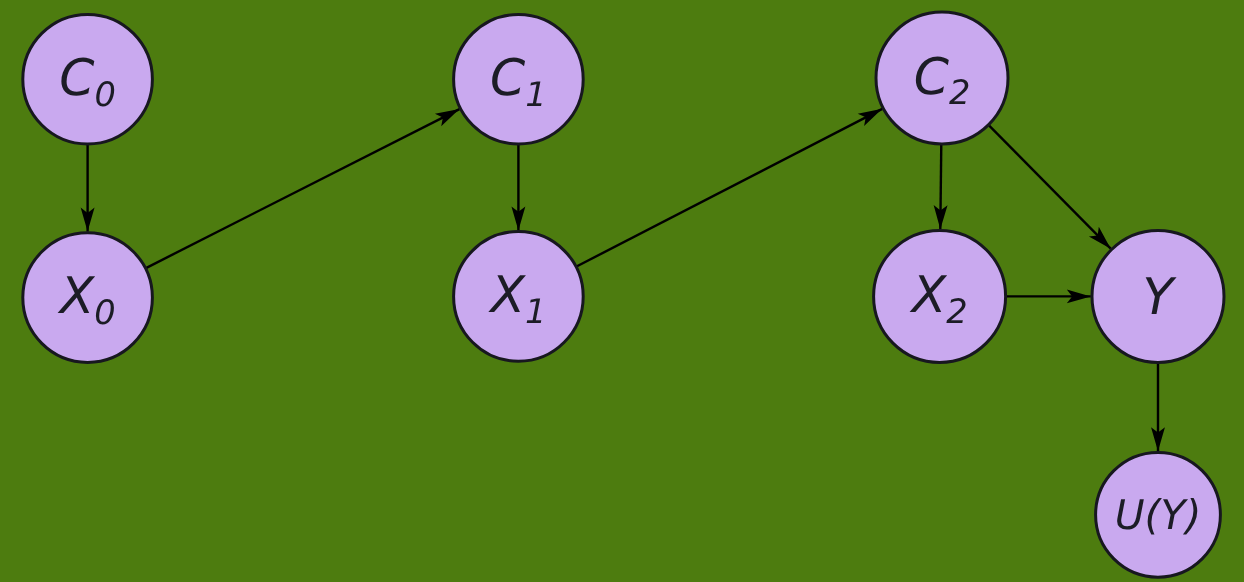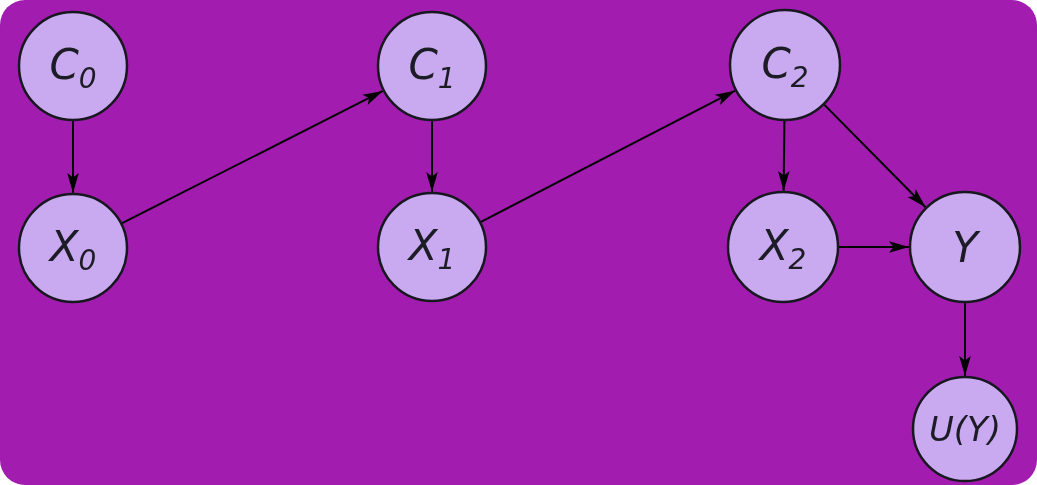--- a/index.html
+++ b/index.html
@@ -22,21 +22,21 @@
   .node-label {
     font-family: "DejaVu Sans", "Liberation Sans", sans-serif;
     font-style: italic;
     font-weight: normal;
     user-select: none;
   }
 </style>
 </head>
 <body>
 
-<div class="stage" style="background: #a21caf; border-radius: 25px;">
+<div class="stage" style="background: #4d7c0f;">
   <svg class="graph" viewBox="0 0 1037 485" xmlns="http://www.w3.org/2000/svg">
     <defs>
       <marker id="arrowhead" markerUnits="userSpaceOnUse" markerWidth="22" markerHeight="14" refX="21" refY="7" orient="auto">
         <path id="arrowhead-path" d="M1,1.2 L21,7 L1,12.8 L5.5,7 Z" fill="#000000"></path>
       </marker>
     </defs>
     <g id="edges-layer">
         <line x1="73.0" y1="120.0" x2="73.0" y2="193.0" stroke="#000000" stroke-width="2" marker-end="url(#arrowhead)"></line>
         <line x1="121.2" y1="223.6" x2="382.9" y2="90.9" stroke="#000000" stroke-width="2" marker-end="url(#arrowhead)"></line>
         <line x1="432.0" y1="120.0" x2="432.0" y2="192.0" stroke="#000000" stroke-width="2" marker-end="url(#arrowhead)"></line>

